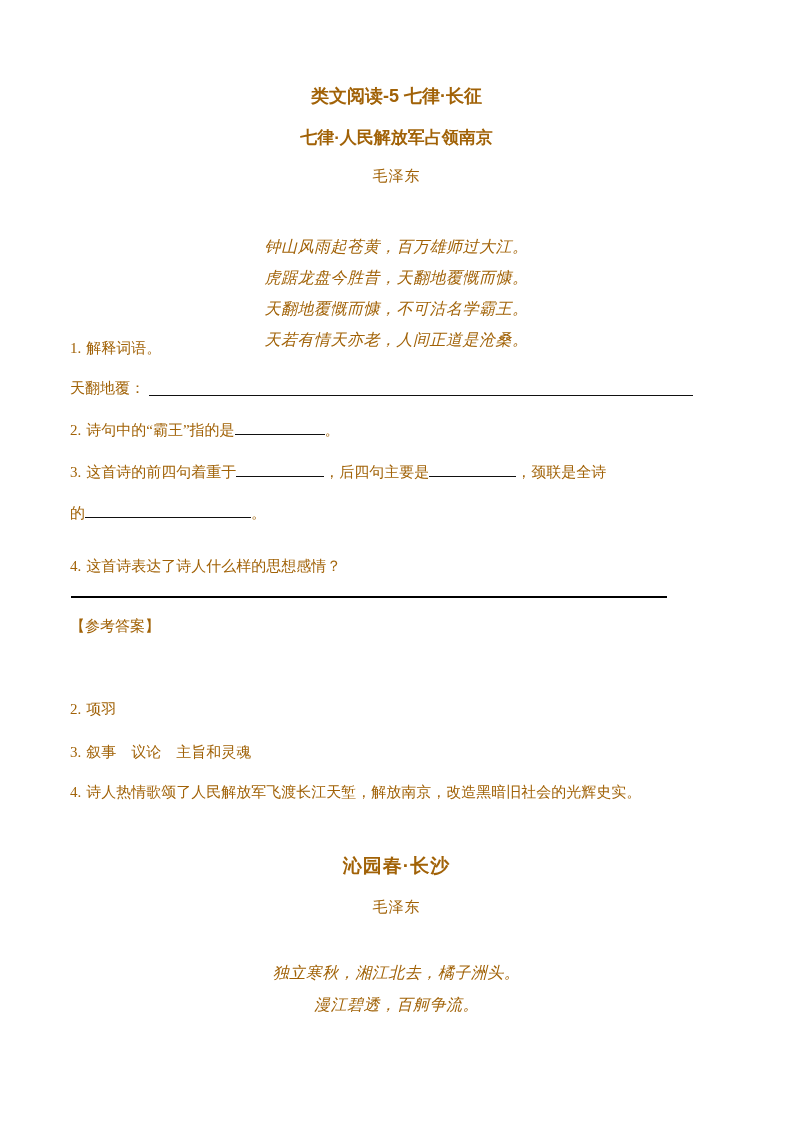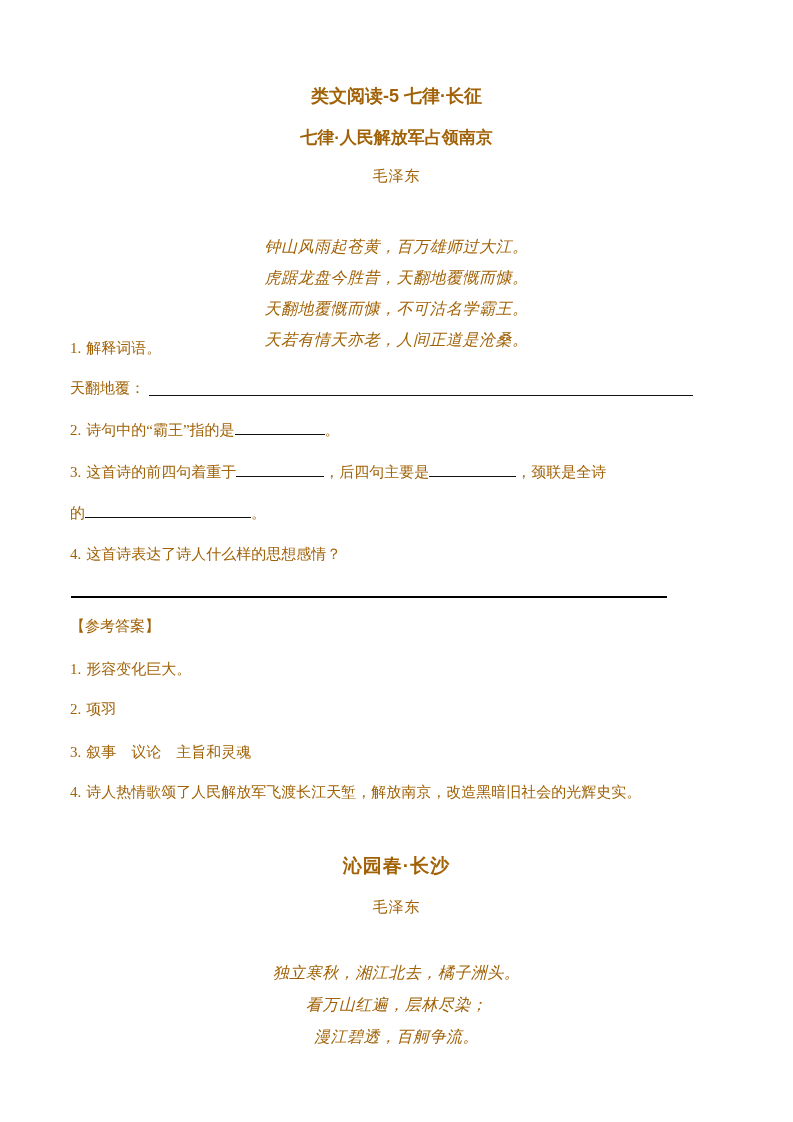--- a/index.html
+++ b/index.html
@@ -104,45 +104,41 @@
   </div>
 
   <div class="abs q-row" style="top:462px">
     <span class="num">3.</span><span>这首诗的前四句着重于</span><span class="blank blank-88"></span><span>，后四句主要是</span><span class="blank blank-87"></span><span>，颈联是全诗</span>
   </div>
 
   <div class="abs q-row" style="top:503px">
     <span>的</span><span class="blank blank-166"></span><span>。</span>
   </div>
 
-  <div class="abs q-row" style="top:544px">
+  <div class="abs q-row" style="top:556px">
     <span class="num">4.</span><span>这首诗表达了诗人什么样的思想感情？</span>
   </div>
 
   <div class="abs divider" style="top:596px"></div>
 
   <div class="abs a-row ans-heading" style="top:616px">【参考答案】</div>
 
-  <div class="abs a-row" style="top:659px">
-    <span class="num">1.</span><span>形容变化巨大。</span>
-  </div>
   <div class="abs a-row" style="top:699px">
     <span class="num">2.</span><span>项羽</span>
   </div>
   <div class="abs a-row" style="top:742px">
     <span class="num">3.</span><span>叙事　议论　主旨和灵魂</span>
   </div>
   <div class="abs a-row" style="top:782px">
     <span class="num">4.</span><span>诗人热情歌颂了人民解放军飞渡长江天堑，解放南京，改造黑暗旧社会的光辉史实。</span>
   </div>
 
   <div class="abs centered h-poem2" style="top:853px">沁园春·长沙</div>
   <div class="abs centered author" style="top:898px">毛泽东</div>
 
   <div class="abs poem-wrap poem2" style="top:931px">
     <div class="poem-block">
       <div class="poem-line">独立寒秋，湘江北去，橘子洲头。</div>
-      <div class="poem-line">看万山红遍，层林尽染；</div>
       <div class="poem-line">漫江碧透，百舸争流。</div>
     </div>
   </div>
 
 </div>
 
 </body></html>

